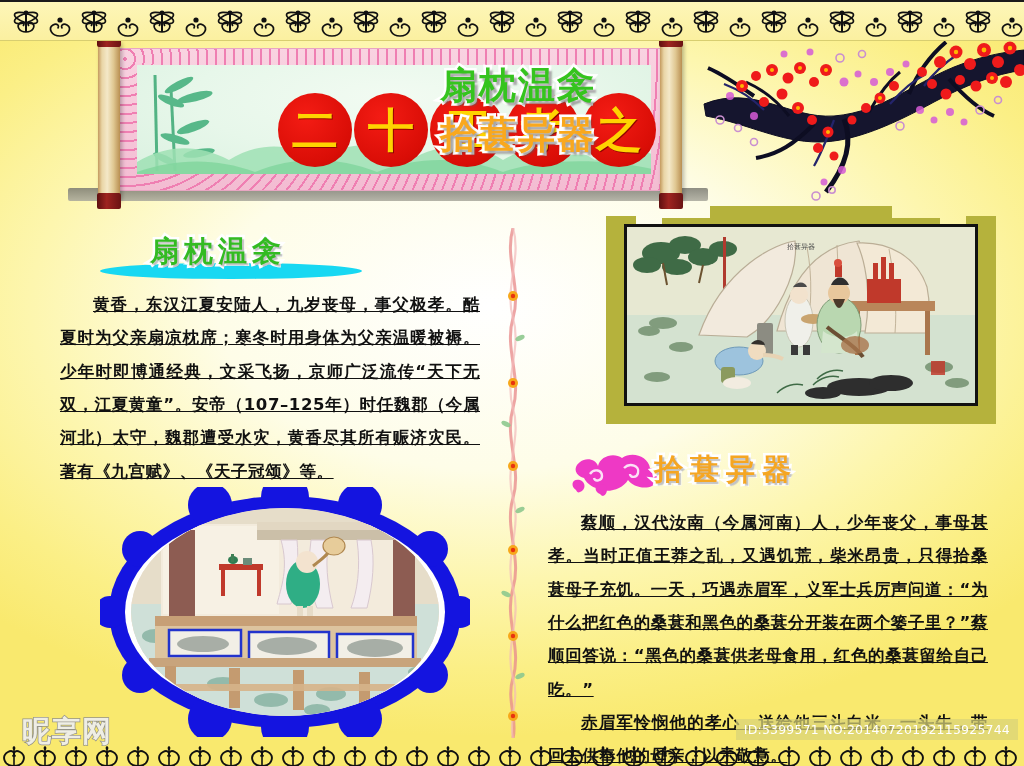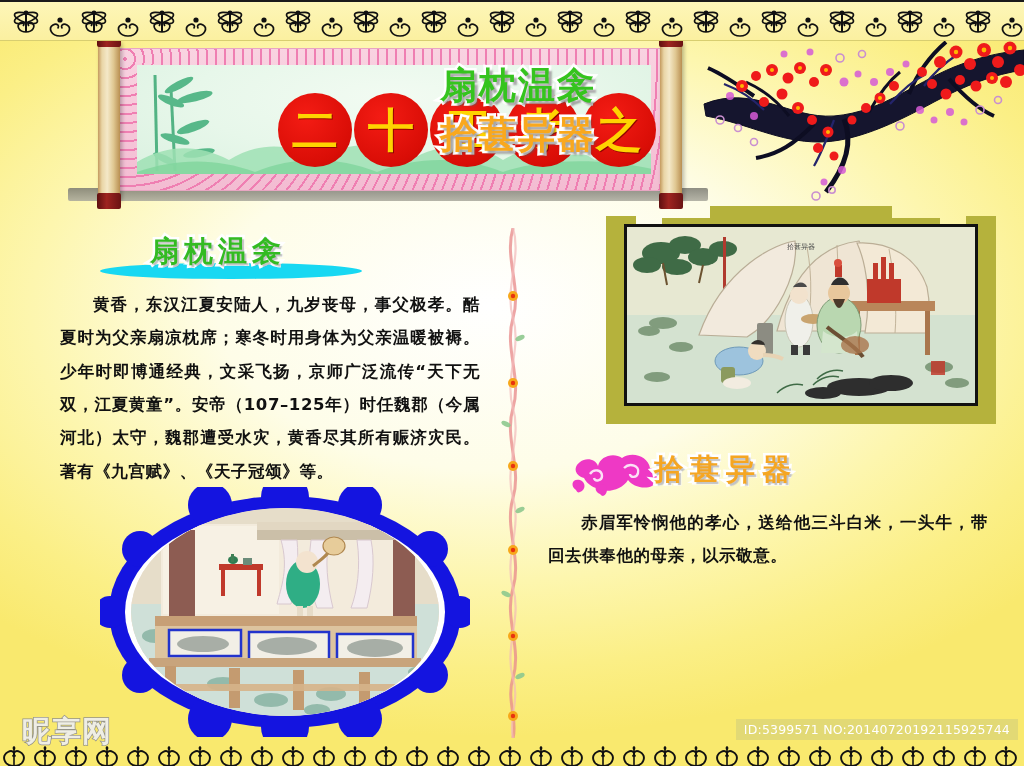--- a/index.html
+++ b/index.html
@@ -74,21 +74,21 @@
   .sec-head{position:relative;height:56px;}
   .sec-head .ellipse{position:absolute;left:40px;top:31px;width:262px;height:16px;
      background:#18d8f2;border-radius:50%;}
   .sec-head .txt{position:absolute;left:90px;top:0;
      font-size:29px;font-weight:bold;letter-spacing:5px;color:#33bb22;
      -webkit-text-stroke:5px #ffffff;paint-order:stroke fill;
      text-shadow:2px 2px 1px rgba(120,120,120,.45);}
 
   .body-text{font-size:16.5px;line-height:2.02;color:#111;text-align:justify;
      text-indent:2em;font-weight:600;letter-spacing:.6px;
-     font-family:"DejaVu Sans","Liberation Sans",sans-serif;}
+     font-family:"DejaVu Sans","Liberation Sans",sans-serif;text-decoration:underline;}
   .body-text p{margin:0;}
 
   
   .oval-frame{position:absolute;left:100px;top:487px;width:370px;height:250px;z-index:4;}
   .oval-art{position:absolute;left:31px;top:21px;width:308px;height:208px;border-radius:50%;
      overflow:hidden;background:#ece3d4;}
 
   
   .col-right{position:absolute;left:540px;top:206px;width:452px;z-index:4;}
   .pic-frame{position:relative;width:390px;height:218px;margin-left:66px;}
@@ -563,20 +563,21 @@
         </g>
         <g fill="none" stroke="#ffffff" stroke-width="2.4" opacity=".85">
           <path d="M20 28 C 24 22, 32 24, 32 30 C 32 35, 25 36, 24 32"></path>
           <path d="M54 22 C 60 16, 70 20, 68 27 C 67 32, 60 32, 60 28"></path>
         </g>
       </svg>
       <div class="txt">拾葚异器</div>
     </div>
 
     <div class="body-text body-text2">
+      <p>蔡顺，汉代汝南（今属河南）人，少年丧父，事母甚孝。当时正值王莽之乱，又遇饥荒，柴米昂贵，只得拾桑葚母子充饥。一天，巧遇赤眉军，义军士兵厉声问道：“为什么把红色的桑葚和黑色的桑葚分开装在两个篓子里？”蔡顺回答说：“黑色的桑葚供老母食用，红色的桑葚留给自己吃。”</p>
       <p>赤眉军怜悯他的孝心，送给他三斗白米，一头牛，带回去供奉他的母亲，以示敬意。</p>
     </div>
   </div>
 
   <div class="band bottom">
     <svg width="1024" height="24" viewBox="0 0 1024 24">
       <defs>
         <g id="bswirl">
           <path d="M0 24 C -10 24, -13 14, -6 10 C -1 7, 2 12, -1.5 14.5" fill="none" stroke="#111" stroke-width="1.9"></path>
           <path d="M0 24 C 10 24, 13 14, 6 10 C 1 7, -2 12, 1.5 14.5" fill="none" stroke="#111" stroke-width="1.9"></path>

